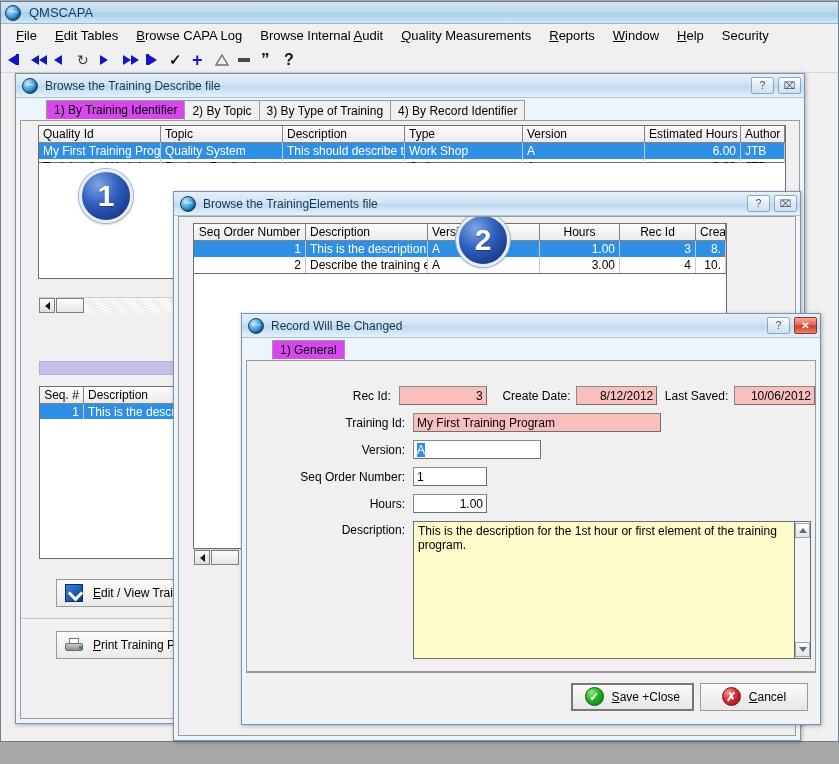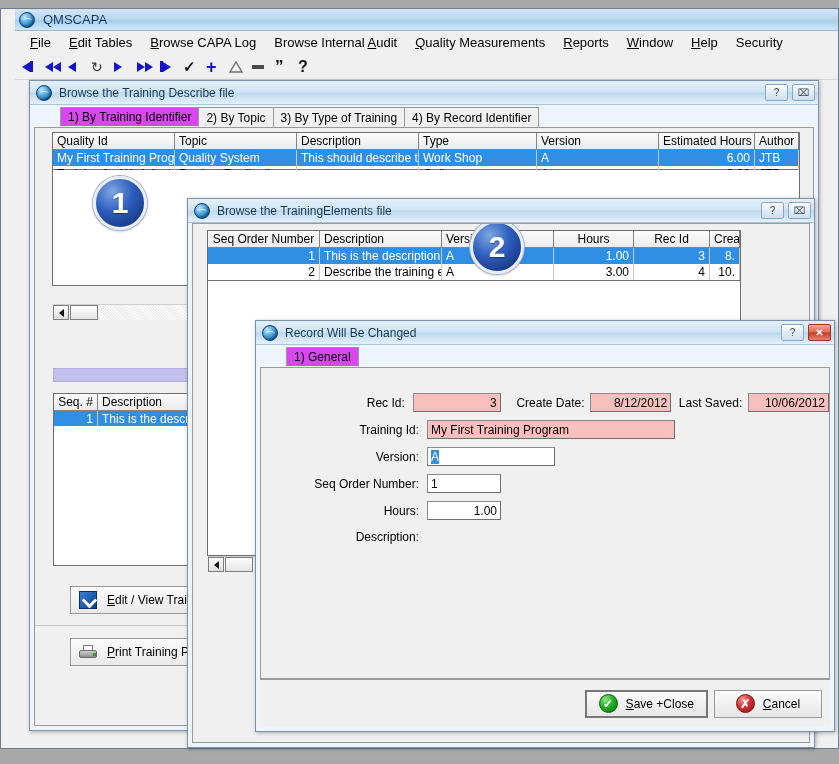--- a/index.html
+++ b/index.html
@@ -7,24 +7,24 @@
     margin: 0; padding: 0;
     width: 839px; height: 764px;
     overflow: hidden;
     font-family: "Liberation Sans", sans-serif;
     font-size: 12px;
     background: #a8a8a8;
   }
 
   
   #app-window {
-    position: absolute; left: 0; top: 8px; width: 839px; height: 741px;
+    position: absolute; left: 0; top: 1px; width: 839px; height: 741px;
     background: #f0f0f0;
     border: 1px solid #6d7d8d;
-    display: flex; flex-direction: column; padding-left: 14px;
+    display: flex; flex-direction: column;
   }
   #app-titlebar {
     height: 22px;
     background: linear-gradient(to bottom, #d3e5f5 0%, #bcd9ef 45%, #a9cfe9 55%, #cfe6f7 100%);
     border-bottom: 1px solid #9cb6cb;
     display: flex; align-items: center; padding-left: 4px;
     flex: 0 0 auto;
   }
   #app-title {
     font-size: 13px; color: #12385f; margin-left: 8px; font-weight: normal;
@@ -512,20 +512,31 @@
           <div class="fld" style="width:74px;margin-left:8px;">1</div>
         </div>
 
         <div class="form-row">
           <div class="form-label" style="width:158px;">Hours:</div>
           <div class="fld num" style="width:74px;margin-left:8px;">1.00</div>
         </div>
 
         <div class="form-row" style="align-items:flex-start;">
           <div class="form-label" style="width:158px;padding-top:2px;">Description:</div>
+          <div style="display:flex;margin-left:8px;">
+            <div class="memo" style="width:382px;height:138px;">This is the description for the 1st hour or first element of the training program.</div>
+            <div class="vscroll" style="height:138px;border:1px solid #6e6e6e;border-left:none;justify-content:space-between;">
+              <div class="vs-arrow">
+                  <span class="up"></span>
+                </div>
+              <div class="vs-arrow" style="margin-bottom:1px;">
+                  <span class="dn"></span>
+                </div>
+            </div>
+          </div>
         </div>
 
       </div>
 
       <div style="flex:0 0 auto;height:48px;border-top:1px solid #9a9a9a;margin:0 4px 4px 4px;display:flex;align-items:center;justify-content:flex-end;gap:6px;padding-right:8px;background:#f0f0f0;">
         <div class="dlg-btn">
           <span class="cir-ok">✓</span>
           <span><span class="u">S</span>ave +Close</span>
         </div>
         <div class="dlg-btn thin">

